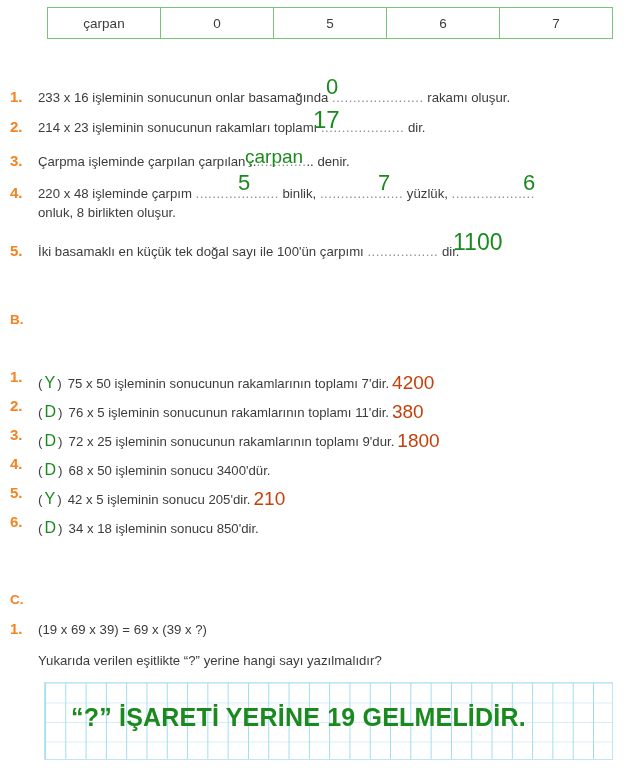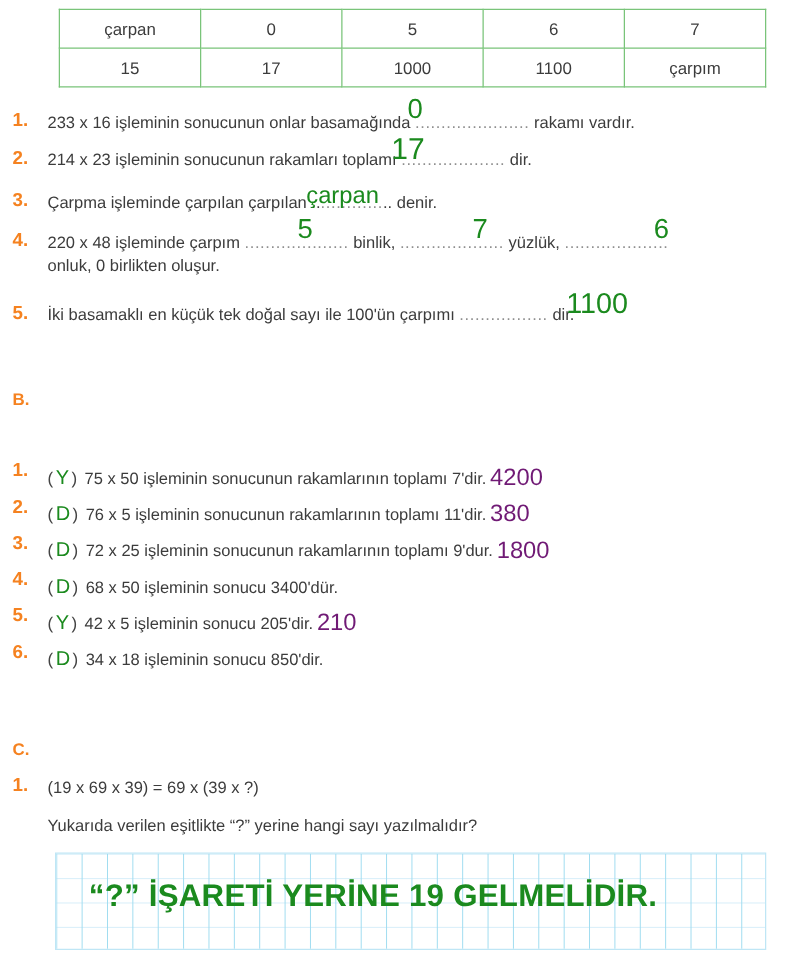--- a/index.html
+++ b/index.html
@@ -60,21 +60,21 @@
     line-height: 1.45;
     flex: 1 1 auto;
     position: relative;
   }
 
   .dots {
     color: #8f8f8f;
     letter-spacing: 0.5px;
   }
   .ans-inline {
-    color: #701a75;
+    color: #c2410c;
     font-size: 19px;
     position: relative;
     top: 1px;
     margin-left: 3px;
   }
 
   
   .ans-over {
     position: absolute;
     color: #1b8a1e;
@@ -156,35 +156,28 @@
 <div class="table-wrap">
   <table class="mul-table">
     <tbody>
       <tr>
         <td>çarpan</td>
         <td>0</td>
         <td>5</td>
         <td>6</td>
         <td>7</td>
       </tr>
-      <tr>
-        <td>15</td>
-        <td>17</td>
-        <td>1000</td>
-        <td>1100</td>
-        <td>çarpım</td>
-      </tr>
     </tbody>
   </table>
 </div>
 
 <div class="q-row" style="top:88px;">
   <span class="q-num">1.</span>
   <span class="q-body">
-    <span>233 x 16 işleminin sonucunun onlar basamağında </span><span class="dots">......................</span><span> rakamı vardır.</span>
+    <span>233 x 16 işleminin sonucunun onlar basamağında </span><span class="dots">......................</span><span> rakamı oluşur.</span>
     <span class="ans-over" style="left:288px; top:-12px;">0</span>
   </span>
 </div>
 
 <div class="q-row" style="top:118px;">
   <span class="q-num">2.</span>
   <span class="q-body">
     <span>214 x 23 işleminin sonucunun rakamları toplamı </span><span class="dots">....................</span><span> dir.</span>
     <span class="ans-over" style="left:275px; top:-10px; font-size:24px;">17</span>
   </span>
@@ -199,21 +192,21 @@
 </div>
 
 <div class="q-row" style="top:184px;">
   <span class="q-num">4.</span>
   <span class="q-body">
     <span>220 x 48 işleminde çarpım </span><span class="dots">....................</span><span> binlik, </span><span class="dots">....................</span><span> yüzlük, </span><span class="dots">....................</span>
     <span class="ans-over" style="left:200px; top:-12px;">5</span>
     <span class="ans-over" style="left:340px; top:-12px;">7</span>
     <span class="ans-over" style="left:485px; top:-12px;">6</span>
     <br>
-    <span>onluk, 0 birlikten oluşur.</span>
+    <span>onluk, 8 birlikten oluşur.</span>
   </span>
 </div>
 
 <div class="q-row" style="top:242px;">
   <span class="q-num">5.</span>
   <span class="q-body">
     <span>İki basamaklı en küçük tek doğal sayı ile 100'ün çarpımı </span><span class="dots">.................</span><span> dir.</span>
     <span class="ans-over" style="left:415px; top:-11px; font-size:23px;">1100</span>
   </span>
 </div>

